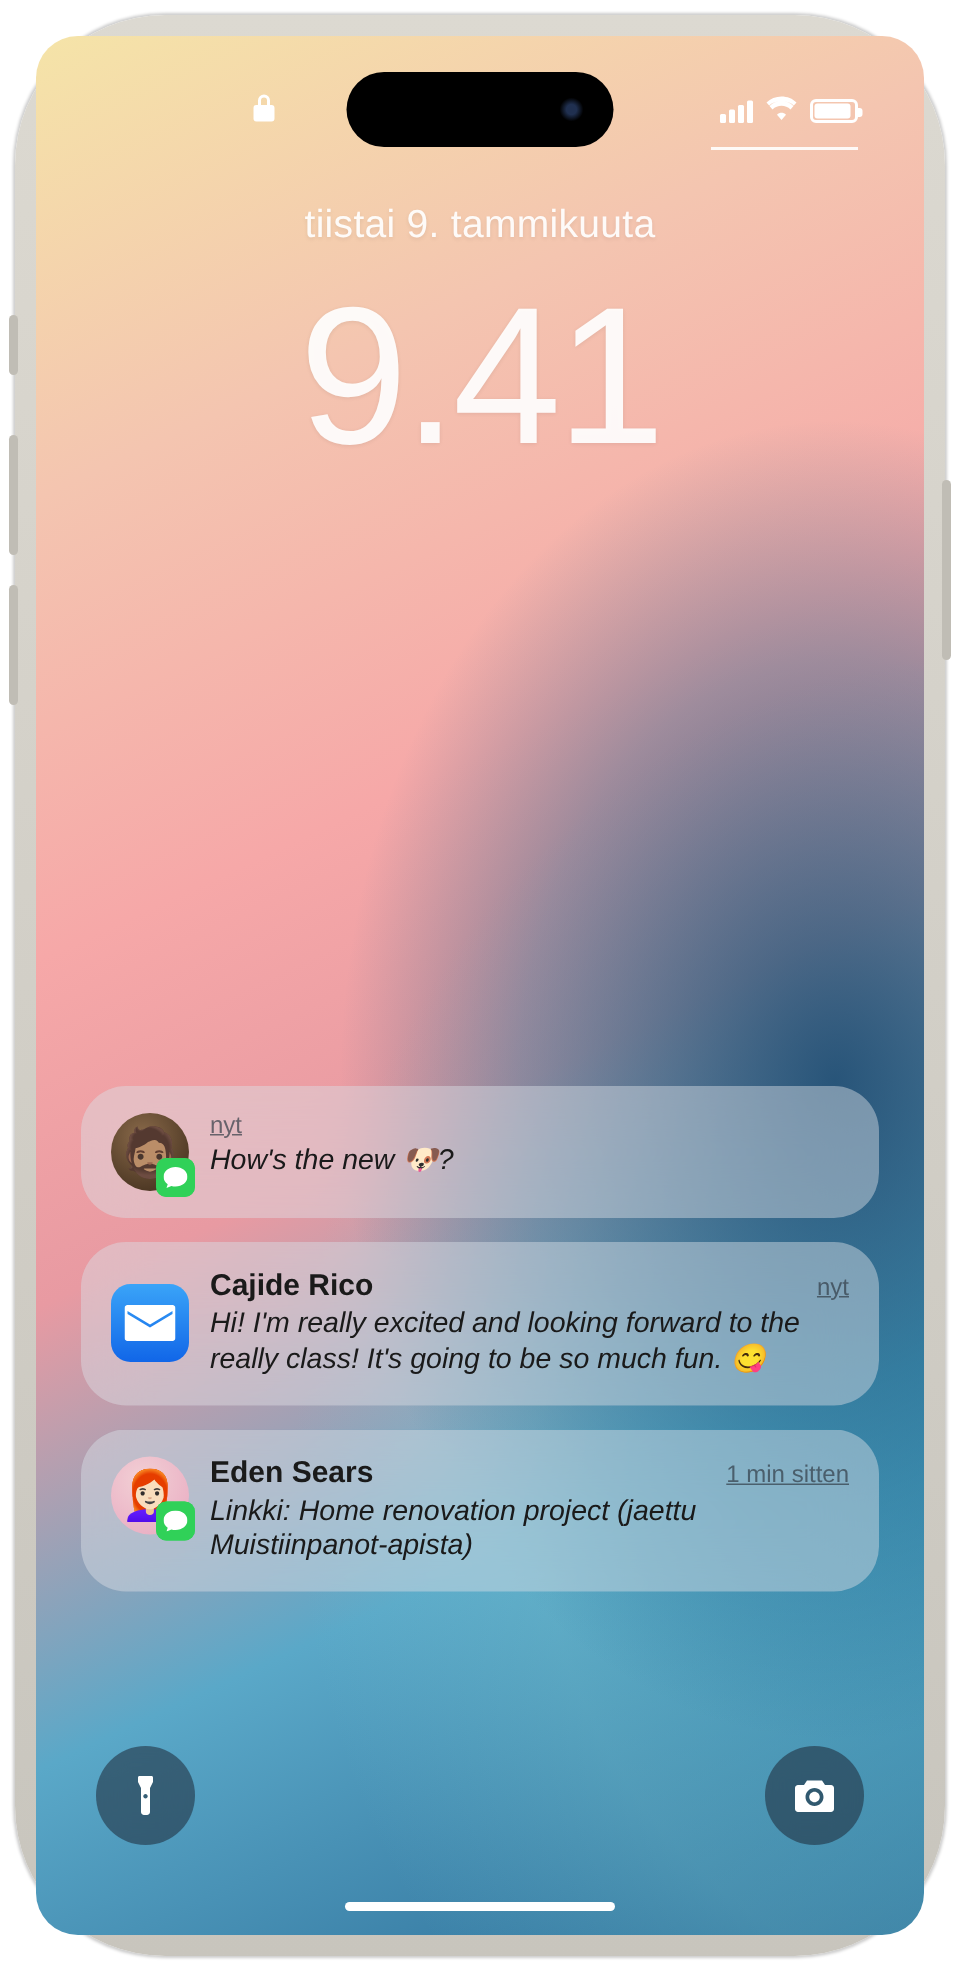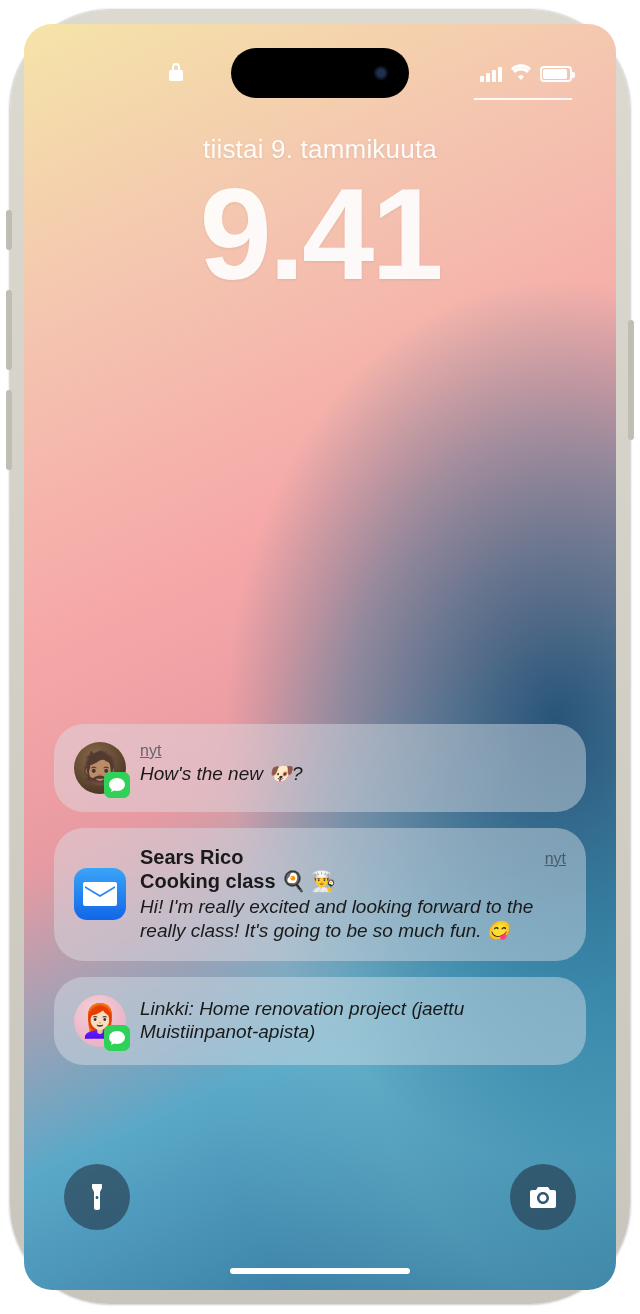--- a/index.html
+++ b/index.html
@@ -92,21 +92,21 @@
   .status-underline { position:absolute; bottom:-6px; right:44px; width:98px; height:2px; background:rgba(255,255,255,0.9);}
 
   .datetime {
     position:absolute;
     top:110px; left:0; right:0;
     text-align:center;
     color: rgba(255,255,255,0.92);
     text-shadow: 0 1px 3px rgba(0,0,0,0.08);
   }
   .date { font-size:26px; font-weight:500; letter-spacing:0.2px;}
-  .time { font-size:130px; font-weight:700; line-height:1; margin-top:4px; letter-spacing:-3px;}
+  .time { font-size:130px; font-weight:400; line-height:1; margin-top:20px; letter-spacing:-3px;}
 
   .notifications {
     position:absolute;
     left:30px; right:30px;
     top:700px;
     display:flex;
     flex-direction:column;
     gap:16px;
   }
   .notif {
@@ -269,38 +269,41 @@
       </div>
 
       <div class="notif">
         <div class="mail-icon-box">
           <svg viewBox="0 0 34 24">
               <path d="M2 0h30c1.1 0 2 .9 2 2v20c0 1.1-.9 2-2 2H2c-1.1 0-2-.9-2-2V2C0 .9.9 0 2 0zm0 4v2l15 9 15-9V4L17 13 2 4z"></path>
             </svg>
         </div>
         <div class="notif-body">
           <div class="notif-header">
-            <span class="notif-title">Sears Rico</span>
+            <span class="notif-title">Cajide Rico</span>
             <span class="notif-time">nyt</span>
           </div>
-          <div class="notif-subject">Cooking class 🍳 👨‍🍳</div>
           <div class="notif-msg">Hi! I'm really excited and looking forward to the really class! It's going to be so much fun. 😋</div>
         </div>
       </div>
 
       <div class="notif">
         <div class="notif-avatar avatar-3">
           <div class="memoji">👩🏻‍🦰</div>
           <div class="msg-badge">
             <svg viewBox="0 0 16 14">
                 <path d="M8 0C3.6 0 0 2.9 0 6.5c0 2 1.1 3.8 2.8 5L2 14l3.3-1.4c.8.2 1.7.4 2.7.4 4.4 0 8-2.9 8-6.5S12.4 0 8 0z"></path>
               </svg>
           </div>
         </div>
         <div class="notif-body">
+          <div class="notif-header">
+            <span class="notif-title">Eden Sears</span>
+            <span class="notif-time">1 min sitten</span>
+          </div>
           <div class="notif-msg">Linkki: Home renovation project (jaettu Muistiinpanot-apista)</div>
         </div>
       </div>
 
     </div>
 
     <div class="bottom-actions">
       <div class="action-btn">
         <svg viewBox="0 0 30 30">
             <path d="M11 2h8c.6 0 1 .4 1 1v3l-2 4v16c0 1.1-.9 2-2 2h-2c-1.1 0-2-.9-2-2V10l-2-4V3c0-.6.4-1 1-1zm4 12c-.8 0-1.5.7-1.5 1.5S14.2 17 15 17s1.5-.7 1.5-1.5S15.8 14 15 14z"></path>

